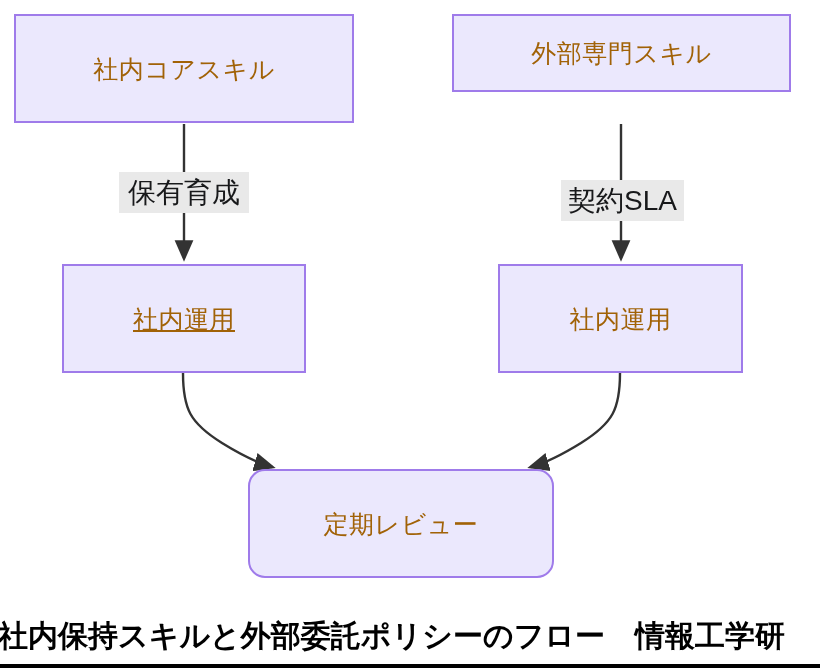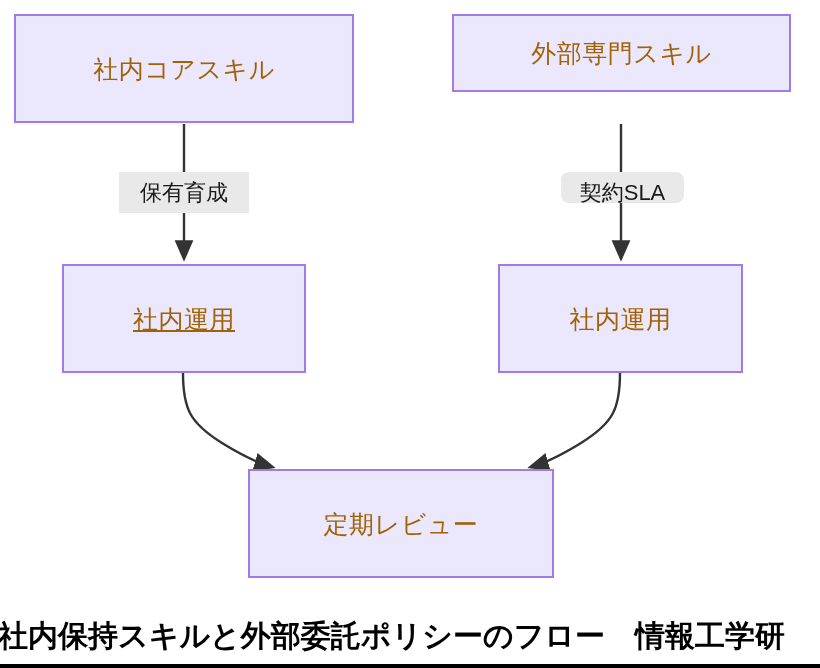--- a/index.html
+++ b/index.html
@@ -44,21 +44,21 @@
     font-size: 25px;
     letter-spacing: 0.5px;
     line-height: 1.2;
     white-space: nowrap;
   }
 
   .edge-label {
     position: absolute;
     background: #e9e9e9;
     color: #18191b;
-    font-size: 22px;
+    font-size: 28px;
     line-height: 1.25;
     padding: 2px 4px;
     white-space: nowrap;
     text-align: center;
     box-sizing: border-box;
   }
 
   #caption-area {
     position: absolute;
     left: 0;
@@ -121,26 +121,26 @@
   </div>
 
   <div class="node" style="left:62px; top:264px; width:244px; height:109px;text-decoration:underline;">
     <span>社内運用</span>
   </div>
 
   <div class="node" style="left:498px; top:264px; width:245px; height:109px;">
     <span>社内運用</span>
   </div>
 
-  <div class="node" style="left:248px; top:469px; width:306px; height:109px;">
+  <div class="node" style="left:248px; top:469px; width:306px; height:109px;border-radius:17px;">
     <span>定期レビュー</span>
   </div>
 
   <div class="edge-label" style="left:119px; top:172px; width:130px; height:41px; line-height:37px;">保有育成</div>
 
-  <div class="edge-label" style="left:561px; top:172px; width:123px; height:31px; line-height:37px;border-radius:8px;">契約SLA</div>
+  <div class="edge-label" style="left:561px; top:180px; width:123px; height:41px; line-height:37px;">契約SLA</div>
 
 </div>
 
 <div id="caption-area">
   <div id="caption-text">社内保持スキルと外部委託ポリシーのフロー　情報工学研</div>
   <div id="caption-rule"></div>
 </div>
 
 </body></html>

